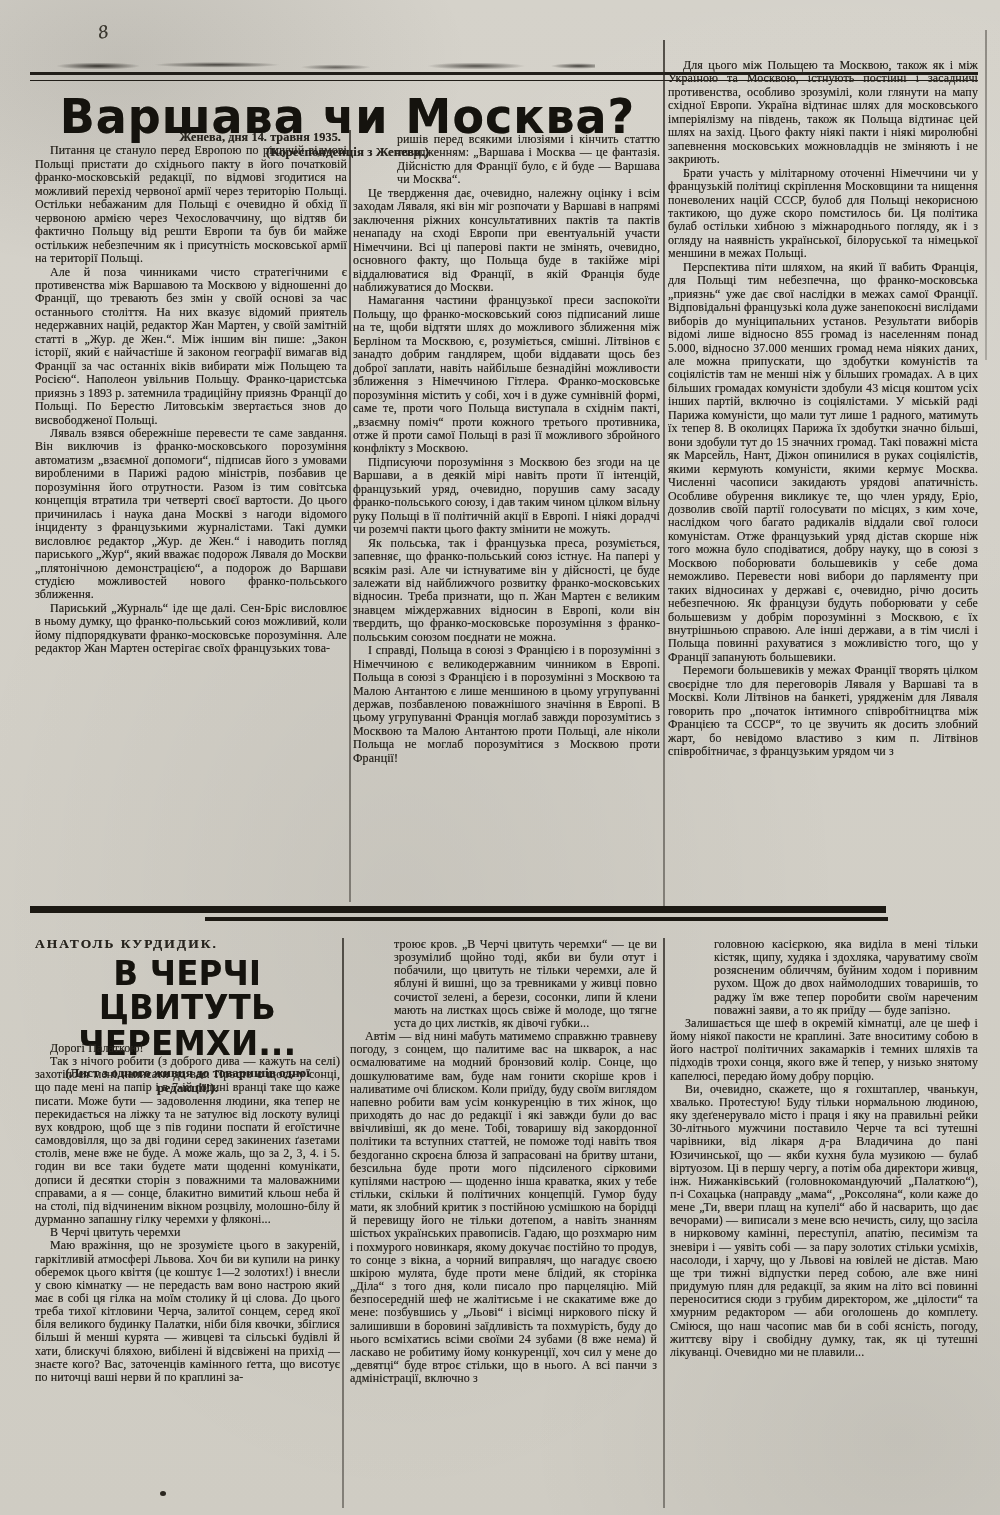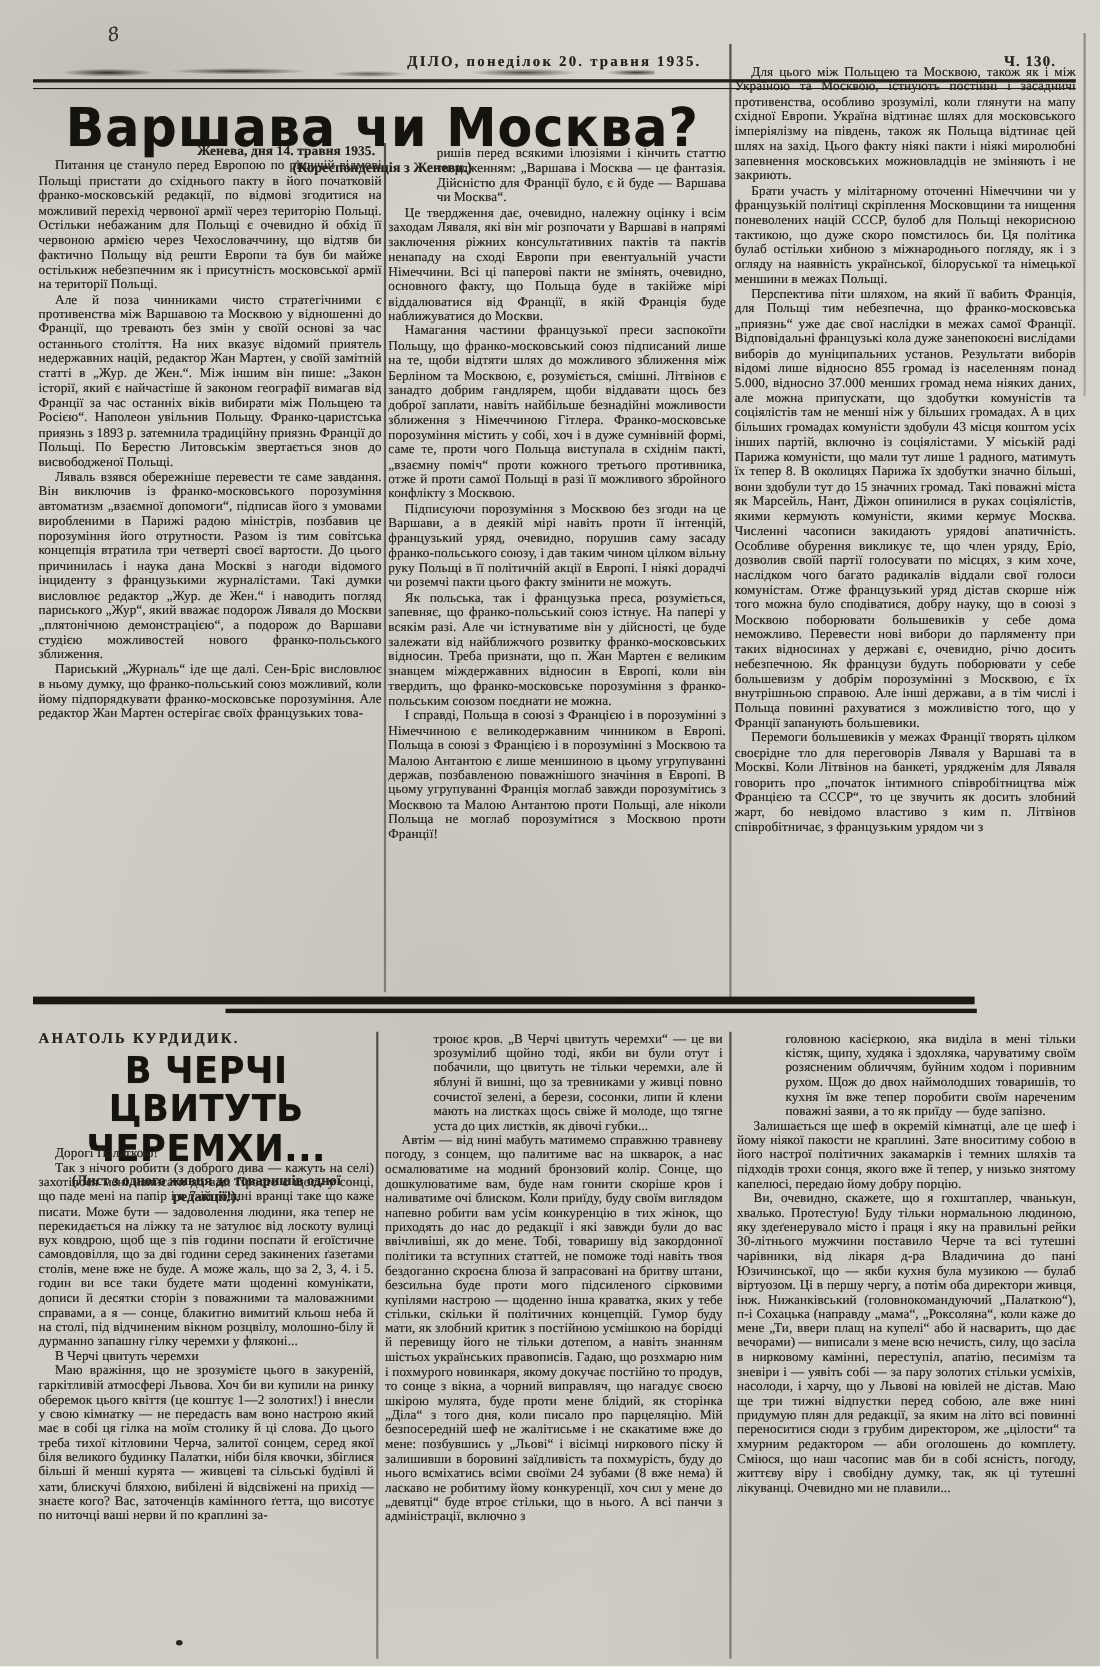--- a/index.html
+++ b/index.html
@@ -70,24 +70,20 @@
   .dot-ornament{ position:absolute; left:160px; top:1491px; width:6px; height:5px; border-radius:50%; background:#2a261f; }
 </style>
 </head>
 <body>
 
 <div class="page txt">
 
   <div class="scan-smudge"></div>
   <div class="handwritten">8</div>
 
-  <div class="masthead">
-    <span class="mh-center">ДІЛО, понеділок 20. травня 1935.</span>
-    <span class="mh-right">Ч. 130.</span>
-  </div>
   <div class="rule-masthead"></div>
 
   <div class="vrule vr-a"></div>
   <div class="vrule vr-b"></div>
   <div class="vrule vr-c"></div>
   <div class="vrule vr-d"></div>
   <div class="vrule vr-edge"></div>
 
   <div class="a1-head">
     <div class="a1-title">Варшава чи Москва?</div>
@@ -136,20 +132,20 @@
       <p>В Черчі цвитуть черемхи</p>
       <p>Маю вражіння, що не зрозумієте цього в закуреній, гаркітливій атмосфері Львова. Хоч би ви купили на ринку оберемок цього квіття (це коштує 1—2 золотих!) і внесли у свою кімнатку — не передасть вам воно настрою який має в собі ця гілка на моїм столику й ці слова. До цього треба тихої кітловини Черча, залитої сонцем, серед якої біля великого будинку Палатки, ніби біля квочки, збіглися більші й менші курята — живцеві та сільські будівлі й хати, блискучі бляхою, вибілені й відсвіжені на прихід — знаєте кого? Вас, заточенців камінного ґетта, що висотує по ниточці ваші нерви й по краплині за-</p>
     </div>
 
   <div class="body-col tight" style="left:350px; top:938px; width:307px; height:570px; overflow:hidden;">
       <p class="cont">троює кров. „В Черчі цвитуть черемхи“ — це ви зрозумілиб щойно тоді, якби ви були отут і побачили, що цвитуть не тільки черемхи, але й яблуні й вишні, що за тревниками у живці повно сочистої зелені, а берези, сосонки, липи й клени мають на листках щось свіже й молоде, що тягне уста до цих листків, як дівочі губки...</p>
       <p>Автім — від нині мабуть матимемо справжню травневу погоду, з сонцем, що палитиме вас на шкварок, а нас осмалюватиме на модний бронзовий колір. Сонце, що дошкулюватиме вам, буде нам гонити скоріше кров і наливатиме очі блиском. Коли приїду, буду своїм виглядом напевно робити вам усім конкуренцію в тих жінок, що приходять до нас до редакції і які завжди були до вас ввічливіші, як до мене. Тобі, товаришу від закордонної політики та вступних статтей, не поможе тоді навіть твоя бездоганно скроєна блюза й запрасовані на бритву штани, безсильна буде проти мого підсиленого сірковими купілями настрою — щоденно інша краватка, яких у тебе стільки, скільки й політичних концепцій. Гумор буду мати, як злобний критик з постійною усмішкою на борідці й перевищу його не тільки дотепом, а навіть знанням шістьох українських правописів. Гадаю, що розхмарю ним і похмурого новинкаря, якому докучає постійно то продув, то сонце з вікна, а чорний виправляч, що нагадує своєю шкірою мулята, буде проти мене блідий, як сторінка „Діла“ з того дня, коли писало про парцеляцію. Мій безпосередній шеф не жалітисьме і не скакатиме вже до мене: позбувшись у „Льові“ і вісімці ниркового піску й залишивши в боровині заїдливість та похмурість, буду до нього всміхатись всіми своїми 24 зубами (8 вже нема) й ласкаво не робитиму йому конкуренції, хоч сил у мене до „девятці“ буде втроє стільки, що в нього. А всі панчи з адміністрації, включно з</p>
     </div>
 
   <div class="body-col tight" style="left:670px; top:938px; width:308px; height:570px; overflow:hidden;">
-      <p class="cont">головною касієркою, яка виділа в мені тільки кістяк, щипу, худяка і здохляка, чаруватиму своїм розясненим обличчям, буйним ходом і поривним рухом. Щож до двох наймолодших товаришів, то кухня їм вже тепер поробити своїм нареченим поважні заяви, а то як приїду — буде запізно.</p>
+      <p class="cont">головною касієркою, яка виділа в мені тільки кістяк, щипу, худяка і здохляка, чаруватиму своїм розясненим обличчям, буйним ходом і поривним рухом. Щож до двох наймолодших товаришів, то раджу їм вже тепер поробити своїм нареченим поважні заяви, а то як приїду — буде запізно.</p>
       <p>Залишається ще шеф в окремій кімнатці, але це шеф і йому ніякої пакости не краплині. Зате вноситиму собою в його настрої політичних закамарків і темних шляхів та підходів трохи сонця, якого вже й тепер, у низько знятому капелюсі, передаю йому добру порцію.</p>
       <p>Ви, очевидно, скажете, що я гохштаплер, чванькун, хвалько. Протестую! Буду тільки нормальною людиною, яку здеґенерувало місто і праця і яку на правильні рейки 30-літнього мужчини поставило Черче та всі тутешні чарівники, від лікаря д-ра Владичина до пані Юзичинської, що — якби кухня була музикою — булаб віртуозом. Ці в першу чергу, а потім оба директори живця, інж. Нижанківський (головнокомандуючий „Палаткою“), п-і Сохацька (направду „мама“, „Роксоляна“, коли каже до мене „Ти, ввери плащ на купелі“ або й насварить, що дає вечорами) — виписали з мене всю нечисть, силу, що засіла в нирковому камінні, переступіл, апатію, песимізм та зневіри і — уявіть собі — за пару золотих стільки усміхів, насолоди, і харчу, що у Львові на ювілей не дістав. Маю ще три тижні відпустки перед собою, але вже нині придумую плян для редакції, за яким на літо всі повинні переноситися сюди з грубим директором, же „цілости“ та хмурним редактором — аби оголошень до комплету. Сміюся, що наш часопис мав би в собі ясність, погоду, життєву віру і свобідну думку, так, як ці тутешні лікуванці. Очевидно ми не плавили...</p>
     </div>
 
   <div class="dot-ornament"></div>
 
 </div>
 
 </body></html>

